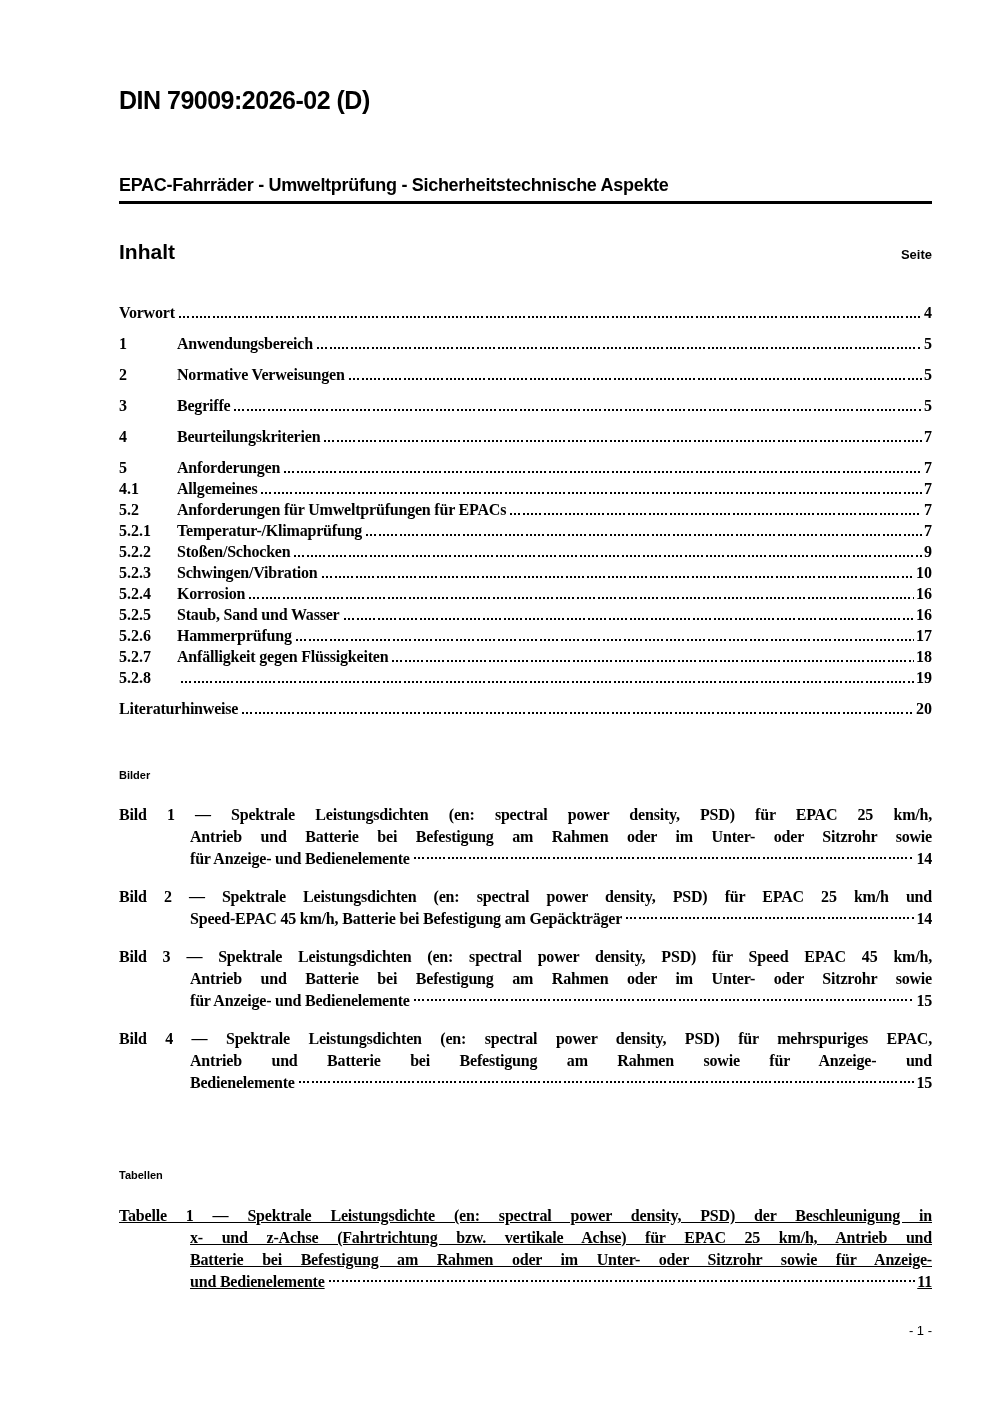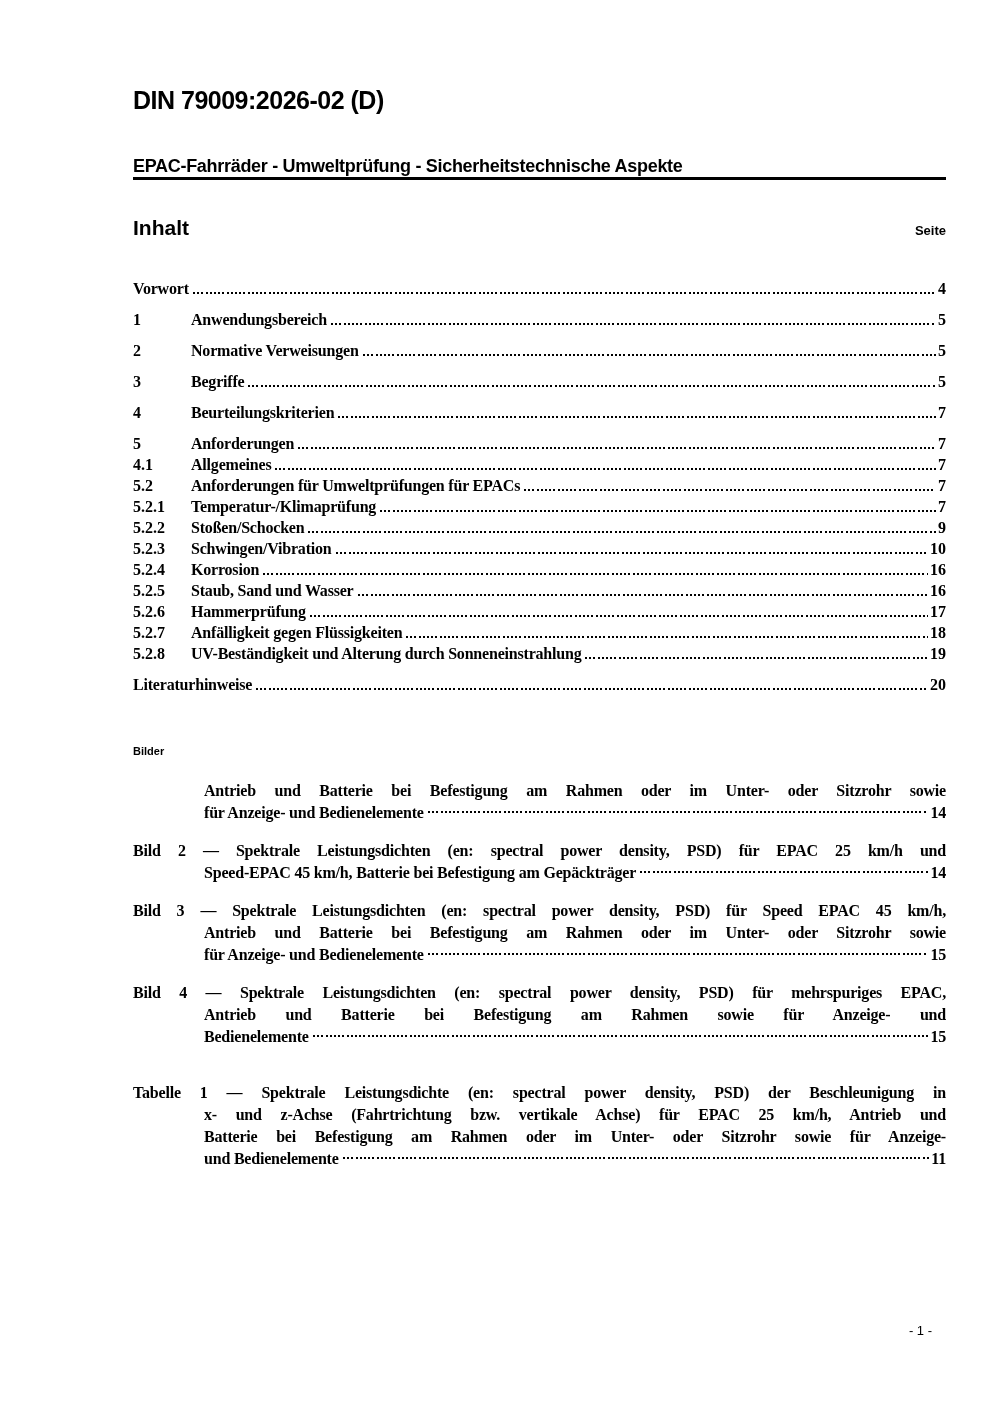--- a/index.html
+++ b/index.html
@@ -7,41 +7,42 @@
     position: relative;
     width: 992px;
     height: 1403px;
     background: #ffffff;
     color: #000000;
     overflow: hidden;
     font-family: "Liberation Serif", "DejaVu Serif", serif;
   }
   .content {
     position: absolute;
-    left: 133px;
+    left: 119px;
     top: 0;
     width: 813px;
   }
 
   
   .doc-code {
     margin-top: 86px;
     font-family: "Liberation Sans", "DejaVu Sans", sans-serif;
     font-weight: bold;
     font-size: 25px;
     line-height: 28px;
     letter-spacing: -0.5px;
   }
   .doc-title {
-    margin-top: 41px;
+    margin-top: 60px;
     font-family: "Liberation Sans", "DejaVu Sans", sans-serif;
     font-weight: bold;
     font-size: 18px;
     line-height: 22px;
     letter-spacing: -0.3px;
+    padding-bottom: 5px;
     border-bottom: 3px solid #000;
   }
   .inhalt-row {
     margin-top: 36px;
     display: flex;
     justify-content: space-between;
     align-items: baseline;
     font-family: "Liberation Sans", "DejaVu Sans", sans-serif;
     font-weight: bold;
     gap: 24px;
@@ -74,21 +75,21 @@
     font-family: "Liberation Sans", "DejaVu Sans", sans-serif;
     font-weight: bold;
     font-size: 11px;
     line-height: 16px;
   }
   .figures-heading { margin-top: 48px; }
   .tables-heading  { margin-top: 73px; }
 
   
   .fig-list { margin-top: 21px; font-weight: bold; font-size: 16px; }
-  .tbl-list { margin-top: 34px; }
+  .tbl-list { margin-top: 22px; text-decoration: underline; }
   .fig-entry { margin-bottom: 16px; }
   .fig-entry:last-child { margin-bottom: 0; }
   .fig-line { line-height: 22px; letter-spacing: -0.2px; }
   .fig-line.just { text-align: justify; text-align-last: justify; }
   .fig-line.cont { margin-left: 71px; }
   .fig-line.last { display: flex; align-items: center; white-space: nowrap; }
 
   
   .page-footer {
     position: absolute;
@@ -199,35 +200,35 @@
           <span class="toc-page">17</span>
         </div>
         <div class="toc-row">
           <span class="toc-num">5.2.7</span>
           <span class="toc-title">Anfälligkeit gegen Flüssigkeiten</span>
           <span class="leader"></span>
           <span class="toc-page">18</span>
         </div>
         <div class="toc-row">
           <span class="toc-num">5.2.8</span>
-          <span class="toc-title">UV-Beständigkeit und Alterung durch Sonneneinstrahlung</span>
           <span class="leader"></span>
           <span class="toc-page">19</span>
         </div>
         <div class="toc-row gap">
           <span class="toc-title">Literaturhinweise</span>
           <span class="leader"></span>
           <span class="toc-page">20</span>
         </div>
       </div>
 
     <div class="list-heading figures-heading">Bilder</div>
 
     <div class="fig-list">
         <div class="fig-entry">
+          <div class="fig-line just">Bild 1 — Spektrale Leistungsdichten (en: spectral power density, PSD) für EPAC 25 km/h,</div>
           <div class="fig-line just cont">Antrieb und Batterie bei Befestigung am Rahmen oder im Unter- oder Sitzrohr sowie</div>
           <div class="fig-line cont last">
             <span>für Anzeige- und Bedienelemente</span>
             <span class="leader"></span>
             <span class="fig-page">14</span>
           </div>
         </div>
         <div class="fig-entry">
           <div class="fig-line just">Bild 2 — Spektrale Leistungsdichten (en: spectral power density, PSD) für EPAC 25 km/h und</div>
           <div class="fig-line cont last">
@@ -249,20 +250,21 @@
           <div class="fig-line just">Bild 4 — Spektrale Leistungsdichten (en: spectral power density, PSD) für mehrspuriges EPAC,</div>
           <div class="fig-line just cont">Antrieb und Batterie bei Befestigung am Rahmen sowie für Anzeige- und</div>
           <div class="fig-line cont last">
             <span>Bedienelemente</span>
             <span class="leader"></span>
             <span class="fig-page">15</span>
           </div>
         </div>
       </div>
 
+    <div class="list-heading tables-heading">Tabellen</div>
 
     <div class="fig-list tbl-list">
         <div class="fig-entry">
           <div class="fig-line just">Tabelle 1 — Spektrale Leistungsdichte (en: spectral power density, PSD) der Beschleunigung in</div>
           <div class="fig-line just cont">x- und z-Achse (Fahrtrichtung bzw. vertikale Achse) für EPAC 25 km/h, Antrieb und</div>
           <div class="fig-line just cont">Batterie bei Befestigung am Rahmen oder im Unter- oder Sitzrohr sowie für Anzeige-</div>
           <div class="fig-line cont last">
             <span>und Bedienelemente</span>
             <span class="leader"></span>
             <span class="fig-page">11</span>

